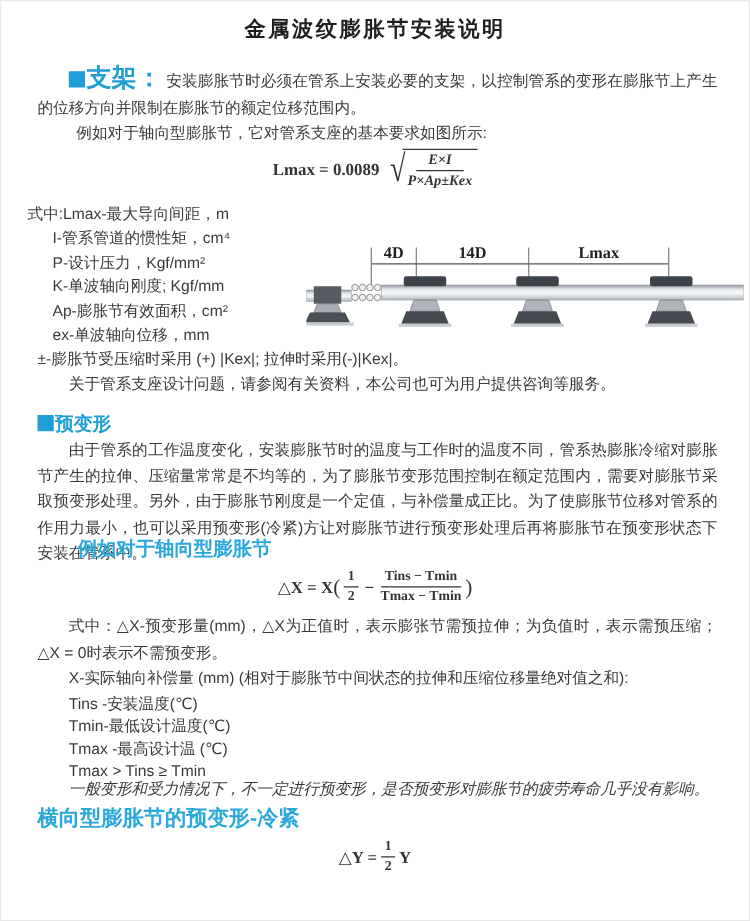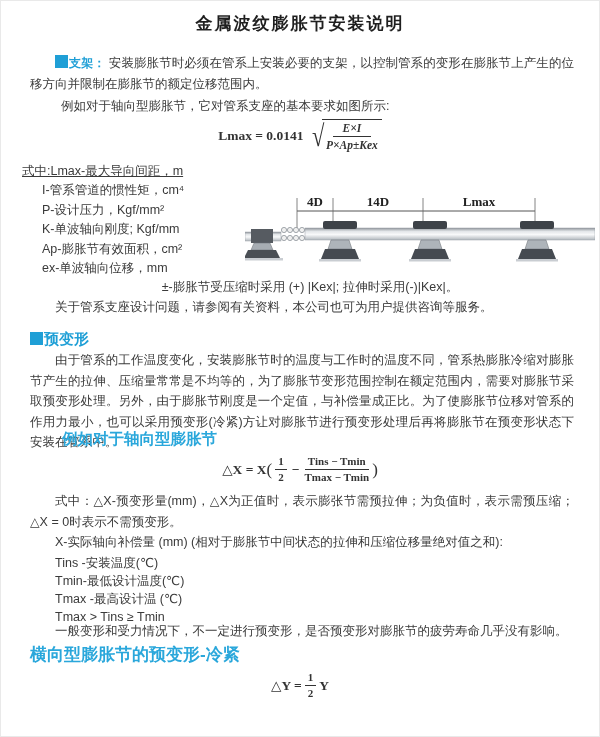--- a/index.html
+++ b/index.html
@@ -9,25 +9,25 @@
     font-family:"Liberation Sans","DejaVu Sans",sans-serif;
     box-shadow:inset 0 0 0 1px #e9e9e9;
   }
   .abs{position:absolute;}
   .title{
     left:0;top:12px;width:600px;text-align:center;
     font-size:17px;font-weight:bold;color:#1f1f1f;letter-spacing:2px;
   }
   .para{font-size:12.5px;line-height:21px;text-align:justify;color:#3a3a3a;}
   .indent{text-indent:2em;}
-  .sec-head{color:#1f9fd6;font-weight:bold;font-size:12px;white-space:nowrap;}
+  .sec-head{color:#1f9fd6;font-weight:bold;font-size:20px;white-space:nowrap;}
   .sq{display:inline-block;width:13px;height:13px;background:#1f9fd6;
       vertical-align:-1px;margin-right:1px;}
   .def-line{font-size:12.5px;line-height:19.4px;color:#3a3a3a;white-space:nowrap;}
-  .d-main{padding-left:0;text-decoration:underline;}
+  .d-main{padding-left:0;}
   .d-item{padding-left:20px;}
   .d-pm{padding-left:8px;}
   .d-note{padding-left:33px;}
   .blue-h{color:#2aa7db;font-weight:bold;}
   .formula{left:0;width:600px;display:flex;justify-content:center;align-items:center;
     font-family:"Liberation Serif","DejaVu Serif",serif;color:#333;font-size:13.5px;font-weight:bold;}
   .frml-lhs{margin-right:6px;}
   .radical{display:inline-flex;align-items:center;}
   .rad-sign{font-size:30px;font-weight:normal;line-height:1;transform:scaleX(.75);margin-right:-4px;}
   .rad-frac{display:inline-flex;flex-direction:column;align-items:center;
@@ -52,38 +52,38 @@
   <div class="abs title">金属波纹膨胀节安装说明</div>
 
   <div class="abs para indent" style="left:30px;top:53px;width:544px;">
     <span class="sec-head"><span class="sq"></span><span>支架：</span></span>
     <span class="body-sm">安装膨胀节时必须在管系上安装必要的支架，以控制管系的变形在膨胀节上产生的位移方向并限制在膨胀节的额定位移范围内。</span>
   </div>
 
   <div class="abs para indent" style="left:36px;top:96px;width:544px;">例如对于轴向型膨胀节，它对管系支座的基本要求如图所示:</div>
 
   <div class="abs formula" style="top:119px;">
-    <span class="frml-lhs">Lmax = 0.0141</span>
+    <span class="frml-lhs">Lmax = 0.0089</span>
     <span class="radical">
       <span class="rad-sign">√</span>
       <span class="rad-frac">
         <span class="fr-num">E×I</span>
         <span class="fr-den">P×Ap±Kex</span>
       </span>
     </span>
   </div>
 
   <div class="abs" style="left:22px;top:162px;width:260px;">
     <div class="def-line d-main">式中:Lmax-最大导向间距，m</div>
     <div class="def-line d-item">I-管系管道的惯性矩，cm⁴</div>
     <div class="def-line d-item">P-设计压力，Kgf/mm²</div>
     <div class="def-line d-item">K-单波轴向刚度; Kgf/mm</div>
     <div class="def-line d-item">Ap-膨胀节有效面积，cm²</div>
     <div class="def-line d-item">ex-单波轴向位移，mm</div>
-    <div class="def-line d-pm" style="width:560px;text-align:center;">±-膨胀节受压缩时采用 (+) |Kex|; 拉伸时采用(-)|Kex|。</div>
+    <div class="def-line d-pm" style="width:560px;">±-膨胀节受压缩时采用 (+) |Kex|; 拉伸时采用(-)|Kex|。</div>
     <div class="def-line d-note" style="width:560px;">关于管系支座设计问题，请参阅有关资料，本公司也可为用户提供咨询等服务。</div>
   </div>
 
   <div class="abs diagram">
     <svg width="350" height="85" viewBox="0 0 350 85">
       <defs>
         <linearGradient id="pipeG" x1="0" y1="0" x2="0" y2="1">
           <stop offset="0" stop-color="#8f959b"></stop>
           <stop offset="0.28" stop-color="#e3e6e9"></stop>
           <stop offset="0.55" stop-color="#f8f9fa"></stop>
@@ -163,21 +163,21 @@
 
   <div class="abs para indent" style="left:30px;top:491px;width:544px;">式中：△X-预变形量(mm)，△X为正值时，表示膨张节需预拉伸；为负值时，表示需预压缩；△X = 0时表示不需预变形。</div>
 
   <div class="abs def-line" style="left:55px;top:533px;width:540px;white-space:normal;">X-实际轴向补偿量 (mm) (相对于膨胀节中间状态的拉伸和压缩位移量绝对值之和):</div>
 
   <div class="abs def-line" style="left:55px;top:554px;">Tins -安装温度(℃)</div>
   <div class="abs def-line" style="left:55px;top:572px;">Tmin-最低设计温度(℃)</div>
   <div class="abs def-line" style="left:55px;top:590px;">Tmax -最高设计温 (℃)</div>
   <div class="abs def-line" style="left:55px;top:608px;">Tmax &gt; Tins ≥ Tmin</div>
 
-  <div class="abs para indent" style="left:30px;top:621px;width:544px;">一般变形和受力情况下，不一定进行预变形，是否预变形对膨胀节的疲劳寿命几乎没有影响。</div>
+  <div class="abs para indent" style="left:30px;top:621px;width:544px;font-style:italic;">一般变形和受力情况下，不一定进行预变形，是否预变形对膨胀节的疲劳寿命几乎没有影响。</div>
 
   <div class="abs blue-h" style="left:30px;top:643px;font-size:17px;">横向型膨胀节的预变形-冷紧</div>
 
   <div class="abs formula" style="top:671px;">
     <span>△Y =</span>
     <span class="stack">
       <span class="top">1</span>
       <span class="bot">2</span>
     </span>
     <span>Y</span>

